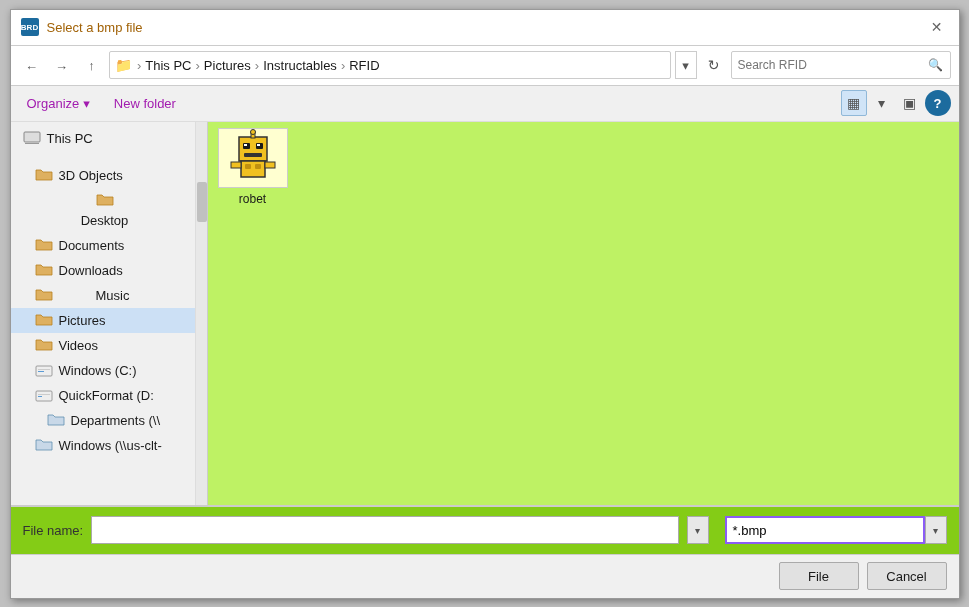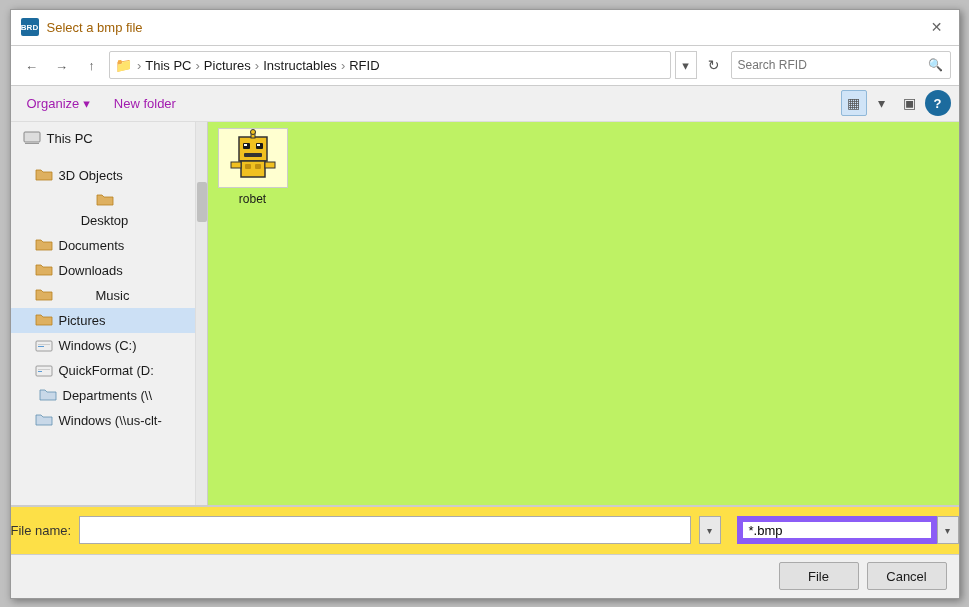--- a/index.html
+++ b/index.html
@@ -262,23 +262,23 @@
     }
     .file-name {
       font-size: 12px;
       text-align: center;
       color: #1a1a1a;
       word-break: break-word;
     }
 
     
     .bottombar {
-      background: #fde047;
+      background: #84cc16;
       border-top: 1px solid #ccc;
-      padding: 8px 0;
+      padding: 8px 12px;
       display: flex;
       align-items: center;
       gap: 8px;
       height: 48px;
     }
     .filename-label {
       font-size: 13px;
       color: #333;
       white-space: nowrap;
     }
@@ -299,21 +299,21 @@
       cursor: pointer;
       display: flex;
       align-items: center;
       justify-content: center;
       color: #555;
       font-size: 10px;
     }
     .filetype-select {
       width: 200px;
       height: 28px;
-      border: 6px solid #8b5cf6;
+      border: 2px solid #8b5cf6;
       background: white;
       padding: 0 6px;
       font-size: 13px;
       display: flex;
       align-items: center;
       justify-content: space-between;
     }
     .filetype-dropdown {
       width: 22px;
       height: 28px;
@@ -449,40 +449,46 @@
         <span>Music</span>
       </div>
 
       <div class="sidebar-item selected" style="padding-left:24px;">
         <svg class="folder-icon" viewBox="0 0 18 14">
           <path d="M1,4 L1,12 L17,12 L17,4 L8,4 L6,2 L1,2 Z" fill="#deb060" stroke="#b88020" stroke-width="0.8"></path>
         </svg>
         <span>Pictures</span>
       </div>
 
+      <div class="sidebar-item" style="padding-left:24px;">
+        <svg class="folder-icon" viewBox="0 0 18 14">
+          <path d="M1,4 L1,12 L17,12 L17,4 L8,4 L6,2 L1,2 Z" fill="#deb060" stroke="#b88020" stroke-width="0.8"></path>
+        </svg>
+        <span>Videos</span>
+      </div>
 
       <div class="sidebar-item" style="padding-left:24px;">
         <svg class="folder-icon" viewBox="0 0 18 14">
           <rect x="1" y="3" width="16" height="10" rx="1" fill="#eee" stroke="#888" stroke-width="0.8"></rect>
           <rect x="3" y="6" width="12" height="1" fill="#ccc"></rect>
           <rect x="3" y="8" width="6" height="1" fill="#5b9bd5"></rect>
         </svg>
         <span>Windows (C:)</span>
       </div>
 
       <div class="sidebar-item" style="padding-left:24px;">
         <svg class="folder-icon" viewBox="0 0 18 14">
           <rect x="1" y="3" width="16" height="10" rx="1" fill="#eee" stroke="#888" stroke-width="0.8"></rect>
           <rect x="3" y="6" width="12" height="1" fill="#ccc"></rect>
           <rect x="3" y="8" width="4" height="1" fill="#5b9bd5"></rect>
         </svg>
         <span>QuickFormat (D:</span>
       </div>
 
-      <div class="sidebar-item" style="padding-left:28px;">
+      <div class="sidebar-item" style="padding-left:36px;">
         <svg class="folder-icon" viewBox="0 0 18 14">
           <path d="M1,4 L1,12 L17,12 L17,4 L8,4 L6,2 L1,2 Z" fill="#c8d8e8" stroke="#6090b0" stroke-width="0.8"></path>
         </svg>
         <span>Departments (\\</span>
       </div>
 
       <div class="sidebar-item" style="padding-left:24px;">
         <svg class="folder-icon" viewBox="0 0 18 14">
           <path d="M1,4 L1,12 L17,12 L17,4 L8,4 L6,2 L1,2 Z" fill="#c8d8e8" stroke="#6090b0" stroke-width="0.8"></path>
         </svg>

